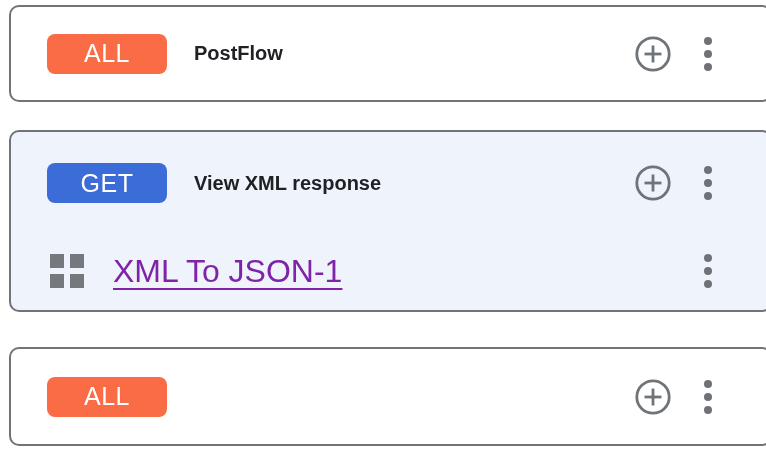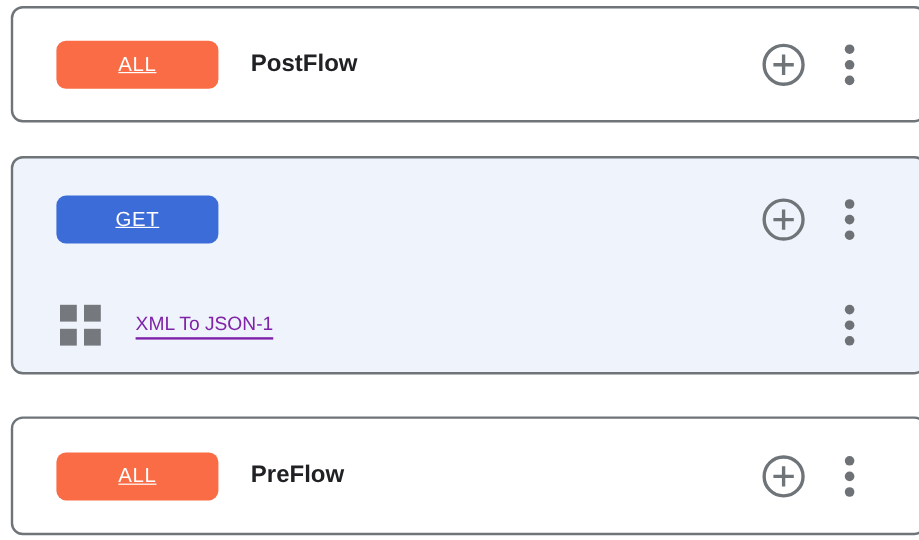--- a/index.html
+++ b/index.html
@@ -37,30 +37,29 @@
   .card-getflow .flow-row { height: 102px; }
   .policy-row {
     display: flex;
     align-items: center;
     height: 74px;
     padding: 0 57px 0 39px;
   }
 
   .method-badge {
     flex: 0 0 auto;
-    width: 135px;
+    width: 120px;
     height: 40px;
     border-radius: 8px;
     display: flex;
     align-items: center;
     justify-content: center;
     color: #ffffff;
-    font-size: 17px;
+    font-size: 25px;
     letter-spacing: 0.5px;
-    text-decoration: underline;
   }
   .method-all { background: #f96c45; }
   .method-get { background: #3c6cd7; text-align: right; }
 
   .flow-title {
     margin-left: 27px;
     font-size: 20px;
     font-weight: 700;
     color: #202124;
     white-space: nowrap;
@@ -106,21 +105,21 @@
     display: grid;
     grid-template-columns: 14px 14px;
     grid-template-rows: 14px 14px;
     gap: 6px;
     cursor: grab;
   }
   .drag-grid .sq { background: #75787d; }
 
   .policy-link {
     margin-left: 29px;
-    font-size: 16px;
+    font-size: 32px;
     color: #7f24a8;
     text-decoration: underline;
     text-decoration-thickness: 2px;
     text-underline-offset: 6px;
     white-space: nowrap;
     cursor: pointer;
   }
 </style>
 </head>
 <body>
@@ -144,20 +143,21 @@
         <span class="dot"></span>
         <span class="dot"></span>
         <span class="dot"></span>
       </button>
     </div>
   </div>
 
   <div class="card card-getflow highlight">
     <div class="flow-row">
       <span class="method-badge method-get">GET</span>
+      <span class="flow-title">View XML response</span>
       <button class="add-btn">
         <span style="display:flex;">
           <svg width="38" height="38" viewBox="0 0 38 38">
             <circle cx="19" cy="19" r="16.2" fill="none" stroke="#6f7479" stroke-width="2.8"></circle>
             <line x1="10.5" y1="19" x2="27.5" y2="19" stroke="#6f7479" stroke-width="2.8"></line>
             <line x1="19" y1="10.5" x2="19" y2="27.5" stroke="#6f7479" stroke-width="2.8"></line>
           </svg>
         </span>
       </button>
       <button class="kebab">
@@ -178,21 +178,20 @@
         <span class="dot"></span>
         <span class="dot"></span>
         <span class="dot"></span>
       </button>
     </div>
   </div>
 
   <div class="card card-preflow">
     <div class="flow-row">
       <span class="method-badge method-all">ALL</span>
-      <span class="flow-title">PreFlow</span>
       <button class="add-btn">
         <span style="display:flex;">
           <svg width="38" height="38" viewBox="0 0 38 38">
             <circle cx="19" cy="19" r="16.2" fill="none" stroke="#6f7479" stroke-width="2.8"></circle>
             <line x1="10.5" y1="19" x2="27.5" y2="19" stroke="#6f7479" stroke-width="2.8"></line>
             <line x1="19" y1="10.5" x2="19" y2="27.5" stroke="#6f7479" stroke-width="2.8"></line>
           </svg>
         </span>
       </button>
       <button class="kebab">

